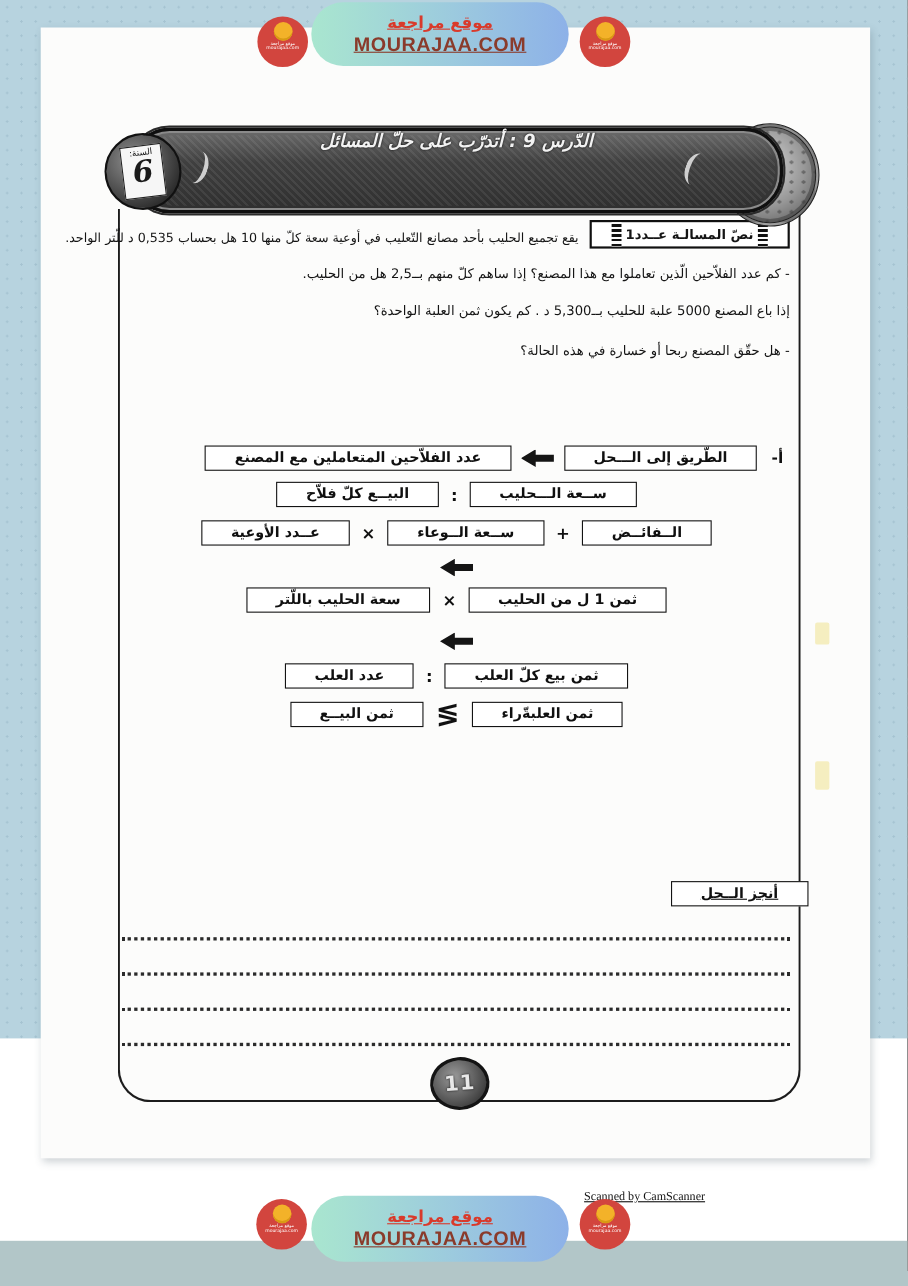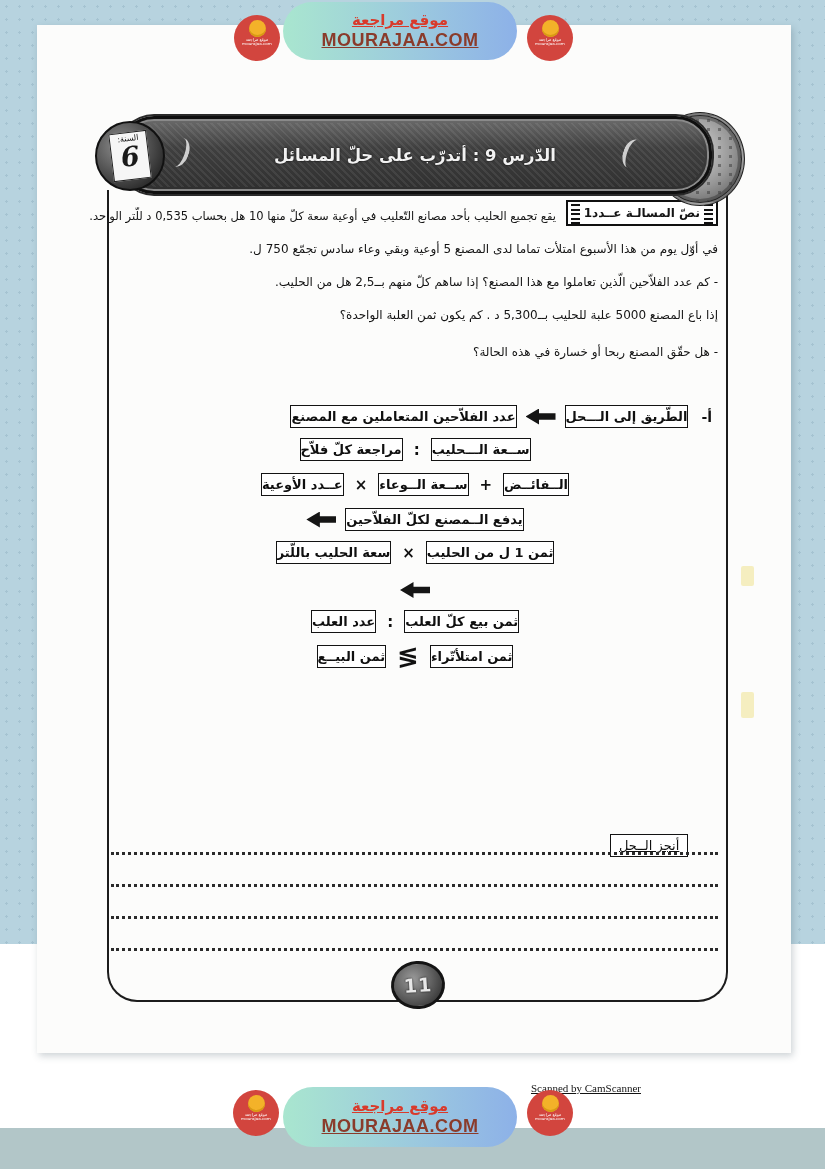--- a/index.html
+++ b/index.html
@@ -23,21 +23,21 @@
     display:flex;flex-direction:column;align-items:center;justify-content:flex-start;padding-top:5px;box-sizing:border-box;}
   .logo .yc{width:17px;height:17px;border-radius:50%;background:#f3b229;
     box-shadow:inset 0 -2px 0 #d89a14;}
   .logo .cap{margin-top:1px;width:80px;text-align:center;color:#ffffff;font-size:9px;line-height:1.05;
     transform:scale(.46);transform-origin:50% 0;direction:rtl;}
   .scan-credit{left:531px;top:1082px;font-family:"Liberation Serif",serif;font-size:11px;color:#131313;text-decoration:underline;}
   
   .ws-banner{left:118px;top:116px;width:588px;height:72px;border:3px solid #0f0f0f;border-radius:36px;
     background:linear-gradient(180deg,#6b6b6b 0%,#3f3f3f 40%,#2f2f2f 100%);
     box-shadow:inset 0 0 0 2px #8a8a8a, 0 0 0 2px #2a2a2a;
-    display:flex;align-items:center;justify-content:center;z-index:3;}
+    display:flex;align-items:flex-start;justify-content:center;z-index:3;font-style:italic;}
   .ws-banner .grain{position:absolute;inset:4px;border-radius:32px;
     background:repeating-linear-gradient(45deg,rgba(255,255,255,.07) 0 2px,transparent 2px 5px);}
   .ws-title{position:relative;color:#f2f2f2;font-size:16.5px;font-weight:bold;direction:rtl;
     text-shadow:0 0 2px #000;letter-spacing:.5px;}
   .flourish{position:absolute;width:16px;height:30px;border:0;border-right:4px solid #e8e8e8;
     border-radius:50%;opacity:.85;}
   .grade-badge{left:95px;top:121px;width:66px;height:66px;border-radius:50%;z-index:4;
     background:radial-gradient(circle at 35% 35%,#8f8f8f,#2e2e2e 75%);border:2px solid #111;
     display:flex;align-items:center;justify-content:center;}
   .grade-inner{width:36px;height:46px;background:#f6f6f6;border:1.5px solid #222;transform:rotate(-7deg);
@@ -52,37 +52,37 @@
   .stamp .dots{position:absolute;inset:0;border-radius:50%;
     background-image:radial-gradient(#3a3a3a 1.6px, transparent 2px);background-size:11px 9px;opacity:.5;}
   .frame{left:107px;top:190px;width:617px;height:810px;
     border-left:2.2px solid #1c1c1c;border-right:2.2px solid #1c1c1c;border-bottom:2.2px solid #1c1c1c;
     border-radius:0 0 30px 30px;}
   
   .ptext{left:112px;top:200px;width:606px;direction:rtl;color:#141414;}
   .pline{font-size:12px;line-height:20px;margin-bottom:13px;white-space:nowrap;font-weight:500;}
   .pline.l0{font-size:11.5px;}
   .pline.gap{margin-bottom:17px;}
-  .plabel{display:inline-flex;align-items:center;gap:4px;border:2px solid #101010;padding:0 3px;
+  .plabel{display:inline-flex;align-items:center;gap:4px;border:2px solid #101010;padding:0 18px;
     margin-left:6px;font-size:12px;font-weight:bold;vertical-align:-4px;background:#fff;}
   .plabel::before,.plabel::after{content:"";display:inline-block;width:9px;height:22px;
     background:repeating-linear-gradient(0deg,#101010 0 2px,#fafafa 2px 4.5px);}
   
   .flow{left:112px;top:405px;width:606px;direction:rtl;color:#101010;}
   .frow{display:flex;align-items:center;justify-content:center;gap:9px;}
   .frow.right{justify-content:flex-start;padding-right:6px;}
-  .fbox{border:1.9px solid #131313;padding:3px 0;font-size:13px;font-weight:700;background:#fff;white-space:nowrap;}
+  .fbox{border:1.9px solid #131313;padding:3px 26px;font-size:13px;font-weight:700;background:#fff;white-space:nowrap;}
   .fop{font-size:15px;font-weight:bold;padding:0 2px;}
   .fop.big{font-size:26px;line-height:1;font-weight:bold;}
   .marker{font-size:14px;font-weight:bold;margin-left:4px;}
   .arrow{display:inline-block;width:30px;height:16px;background:#151515;
     clip-path:polygon(0% 50%,45% 0%,45% 30%,100% 30%,100% 70%,45% 70%,45% 100%);}
   .mb10{margin-bottom:10px;} .mb12{margin-bottom:12px;} .mb18{margin-bottom:18px;}
-  .solve-box{left:610px;top:834px;border:1.9px solid #131313;padding:3px 8px;font-size:13px;
-    font-weight:normal;direction:rtl;text-decoration:underline;background:#fff;color:#101010;}
+  .solve-box{left:610px;top:801px;border:1.9px solid #131313;padding:3px 26px;font-size:13px;
+    font-weight:bold;direction:rtl;text-decoration:underline;background:#fff;color:#101010;}
   .dotline{left:111px;width:607px;height:0;border-bottom:3px dotted #2b2b2b;}
   .pagenum{left:391px;top:961px;width:48px;height:42px;border-radius:50%;z-index:4;
     background:radial-gradient(circle at 40% 35%,#9a9a9a,#3a3a3a 80%);border:3px solid #141414;
     display:flex;align-items:center;justify-content:center;transform:rotate(-4deg);}
   .pagenum span{color:#e8e8e8;font-size:19px;font-weight:bold;letter-spacing:1px;text-shadow:0 0 2px #000;}
   .smudge{background:#f3e9ac;opacity:.75;border-radius:2px;}
 </style>
 </head>
 <body>
 
@@ -120,51 +120,49 @@
     </span>
   </div>
 
   <div class="abs frame"></div>
 
   <div class="abs ptext">
     <div class="pline l0">
       <span class="plabel">نصّ المسالـة عــدد1</span>
       <span>يقع تجميع الحليب بأحد مصانع التّعليب في أوعية سعة كلّ منها 10 هل بحساب 0,535 د للّتر الواحد.</span>
     </div>
-    <div class="pline">في أوّل يوم من هذا الأسبوع امتلأت تماما لدى المصنع 5 أوعية وبقي وعاء سادس تجمّع 750 ل.</div>
     <div class="pline">- كم عدد الفلاّحين الّذين تعاملوا مع هذا المصنع؟ إذا ساهم كلّ منهم بــ2,5 هل من الحليب.</div>
     <div class="pline gap">إذا باع المصنع 5000 علبة للحليب بــ5,300 د . كم يكون ثمن العلبة الواحدة؟</div>
     <div class="pline">- هل حقّق المصنع ربحا أو خسارة في هذه الحالة؟</div>
   </div>
 
   <div class="abs flow">
 
     <div class="frow right mb10">
       <span class="marker">أ-</span>
       <span class="fbox">الطّريق إلى الـــحل</span>
       <span class="arrow"></span>
       <span class="fbox">عدد الفلاّحين المتعاملين مع المصنع</span>
     </div>
 
     <div class="frow mb12">
       <span class="fbox">ســعة الـــحليب</span>
       <span class="fop">:</span>
-      <span class="fbox">مراجعة كلّ فلاّح</span>
+      <span class="fbox">البيــع كلّ فلاّح</span>
     </div>
 
     <div class="frow mb12">
       <span class="fbox">الــفائــض</span>
       <span class="fop">+</span>
       <span class="fbox">ســعة الــوعاء</span>
       <span class="fop">×</span>
       <span class="fbox">عــدد الأوعية</span>
     </div>
 
     <div class="frow mb10">
-      <span class="fbox">يدفع الــمصنع لكلّ الفلاّحين</span>
       <span class="arrow"></span>
     </div>
 
     <div class="frow mb18">
       <span class="fbox">ثمن 1 ل من الحليب</span>
       <span class="fop">×</span>
       <span class="fbox">سعة الحليب باللّتر</span>
     </div>
 
     <div class="frow mb12">
@@ -172,21 +170,21 @@
     </div>
 
     <div class="frow mb10">
       <span class="fbox">ثمن بيع كلّ العلب</span>
       <span class="fop">:</span>
       <span class="fbox">عدد العلب</span>
     </div>
 
 
     <div class="frow">
-      <span class="fbox">ثمن امتلأتّراء</span>
+      <span class="fbox">ثمن العلبةّراء</span>
       <span class="fop big">≷</span>
       <span class="fbox">ثمن البيــع</span>
     </div>
   </div>
 
   <div class="abs solve-box">أنجز الــحل</div>
   <div class="abs dotline" style="top:852px;"></div>
   <div class="abs dotline" style="top:884px;"></div>
   <div class="abs dotline" style="top:916px;"></div>
   <div class="abs dotline" style="top:948px;"></div>

